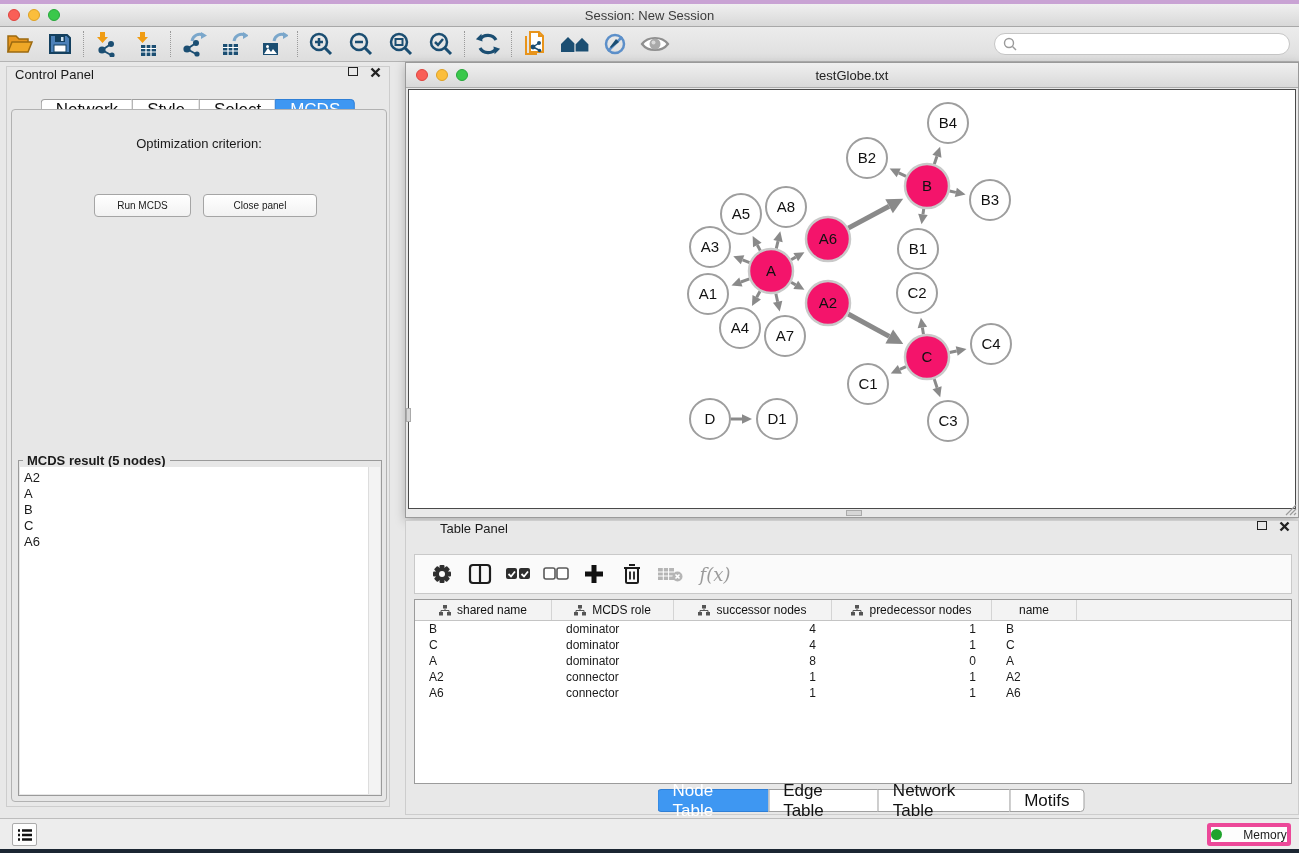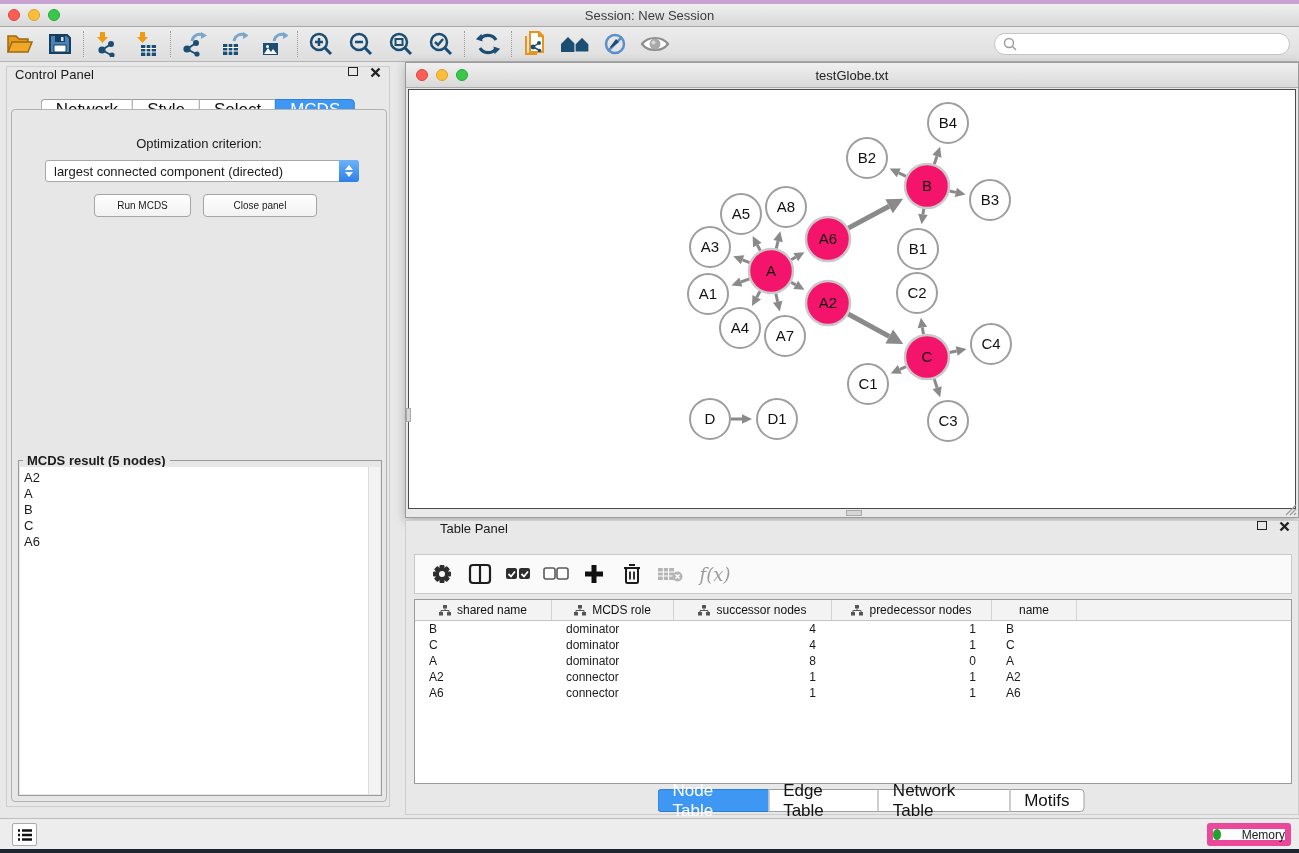--- a/index.html
+++ b/index.html
@@ -85,21 +85,21 @@
   .dt-cell { padding:1px 0; white-space:nowrap; overflow:hidden; }
   .al { text-align:left; padding-left:14px; }
   .ar { text-align:right; padding-right:16px; }
   .tp-tabs { top:268px; }
   .tp-tabs .seg-tab { height:23px; }
 
   
   .status-bar { left:0; top:818px; width:1299px; height:31px; background:#ededed; border-top:1px solid #bdbdbd; }
   .list-btn { position:absolute; left:12px; top:4px; width:25px; height:23px; background:#fdfdfd; border:1px solid #ababab;
     border-radius:2px; display:flex; align-items:center; justify-content:center; cursor:default; }
-  .memory-btn { position:absolute; right:8px; top:4px; width:84px; height:23px; background:#fdfdfd; border:6px solid #ec4899;
+  .memory-btn { position:absolute; right:8px; top:4px; width:84px; height:23px; background:#fdfdfd; border:4px solid #ec4899;
     border-radius:3px; display:flex; align-items:center; justify-content:center; gap:21px; font-size:12px; cursor:default; }
   .mem-dot { width:11px; height:11px; border-radius:50%; background:#1fa32c; }
   .bottom-strip { left:0; top:849px; width:1299px; height:4px; background:#1b2632; }
 
   svg { display:block; }
 </style>
 </head>
 <body>
 
 <div class="abs top-strip"></div>
@@ -262,27 +262,20 @@
     </svg>
   </div>
   <div class="seg-tabs ctrl-tabs" id="ctrl-tabs">
       <div class="seg-tab">Network</div>
       <div class="seg-tab">Style</div>
       <div class="seg-tab">Select</div>
       <div class="seg-tab sel">MCDS</div>
     </div>
   <div class="cp-content">
     <div class="opt-label">Optimization criterion:</div>
-    <div class="combo">
-      <span class="combo-text">largest connected component (directed)</span>
-      <span class="combo-step">
-        <span class="tri-up"></span>
-          <span class="tri-dn"></span>
-      </span>
-    </div>
     <div class="btn" style="left:82px; top:84px; width:97px;">Run MCDS</div>
     <div class="btn" style="left:191px; top:84px; width:114px;">Close panel</div>
     <div class="result-fieldset">
       <span class="result-legend">MCDS result (5 nodes)</span>
       <div class="result-list" id="result-list">
           <div>A2</div>
           <div>A</div>
           <div>B</div>
           <div>C</div>
           <div>A6</div>

